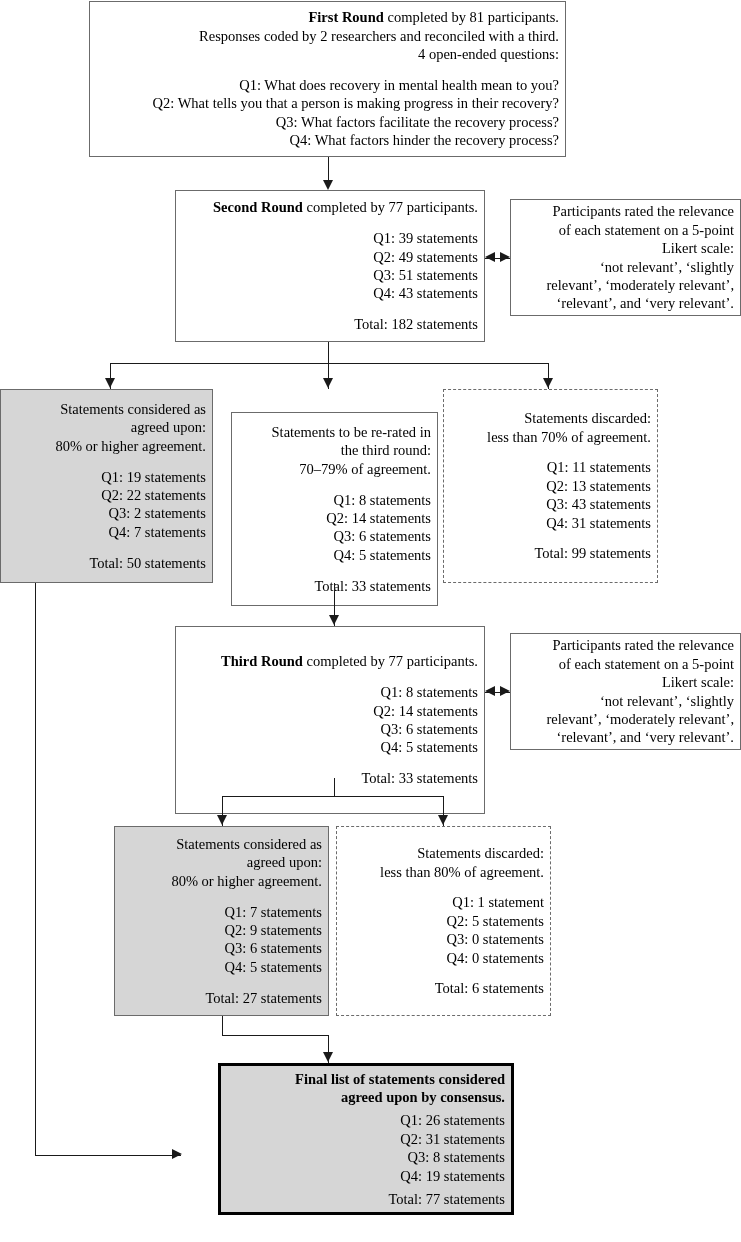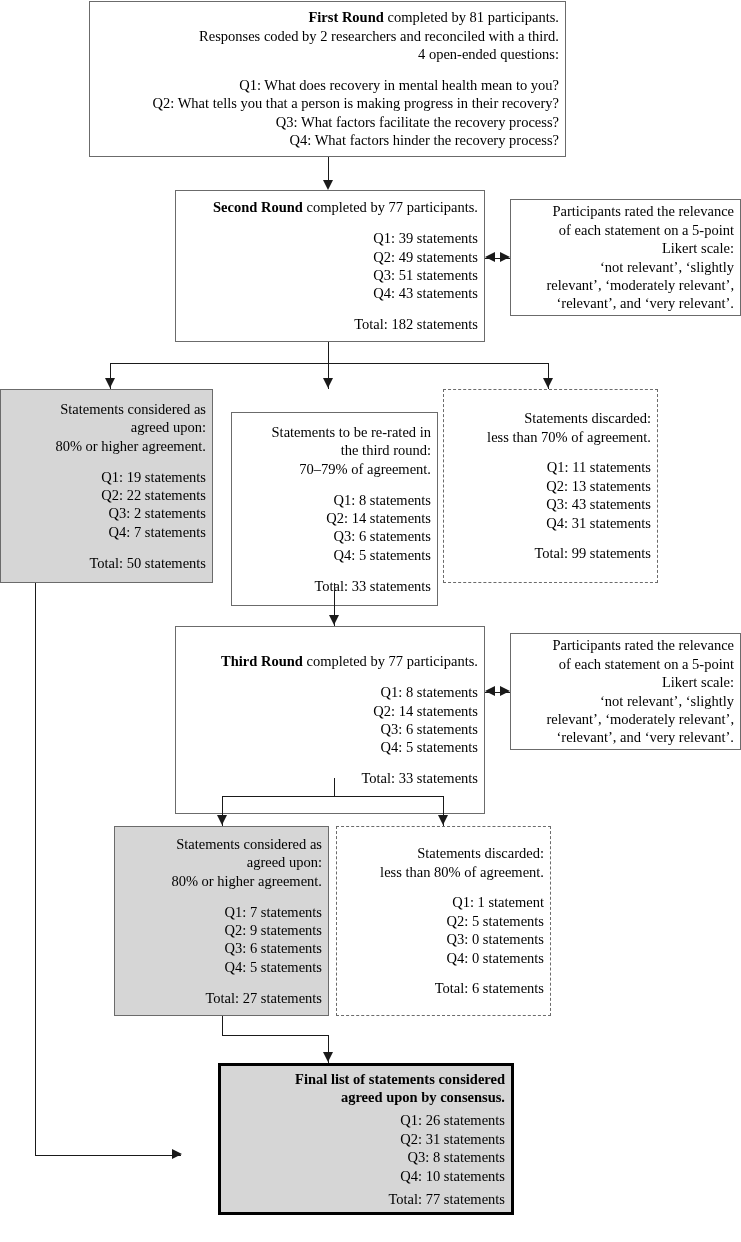--- a/index.html
+++ b/index.html
@@ -203,21 +203,21 @@
       <span class="ln"><span>Total: 6 statements</span></span>
     </div>
 
   <div class="box final" style="left:180px; top:1063px; width:296px; height:152px;margin-left:38px;">
       <span class="ln"><span class="b">Final list of statements considered</span></span>
       <span class="ln"><span class="b">agreed upon by consensus.</span></span>
       <span class="gap"></span>
       <span class="ln"><span>Q1: 26 statements</span></span>
       <span class="ln"><span>Q2: 31 statements</span></span>
       <span class="ln"><span>Q3: 8 statements</span></span>
-      <span class="ln"><span>Q4: 10 statements</span></span>
+      <span class="ln"><span>Q4: 19 statements</span></span>
       <span class="gap"></span>
       <span class="ln"><span>Total: 77 statements</span></span>
     </div>
 
   <div class="vline" style="left:328px; top:157px; height:24px;"></div>
   <div class="arrow-down" style="left:323px; top:180px;"></div>
 
   <div class="hline" style="left:485px; top:258px; width:25px;"></div>
   <div class="arrow-left" style="left:485px; top:252px;"></div>
   <div class="arrow-right" style="left:500px; top:252px;"></div>

